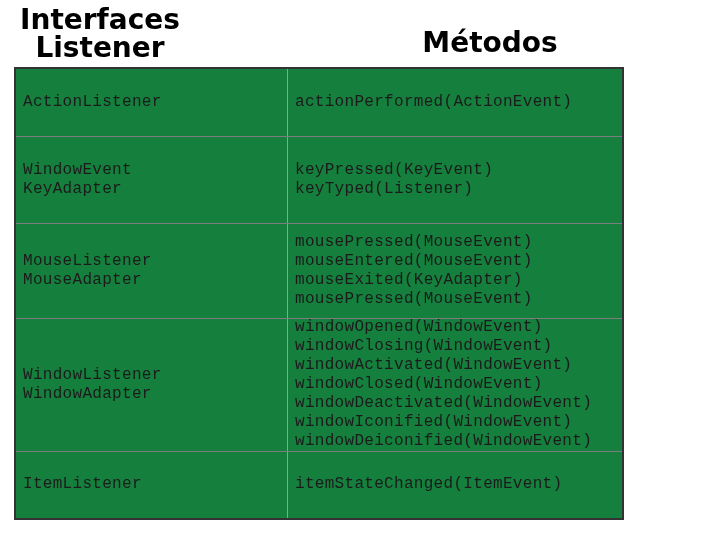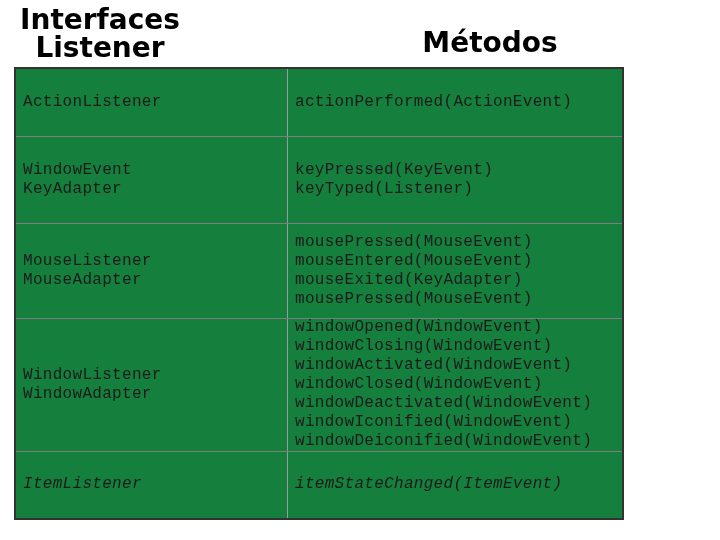--- a/index.html
+++ b/index.html
@@ -49,21 +49,20 @@
     flex-direction: column;
   }
   .trow {
     display: flex;
     flex-direction: row;
     box-sizing: border-box;
     border-bottom: 1px solid #7e7e7e;
   }
   .trow:last-child {
     border-bottom: none;
-    font-style: italic;
   }
   .cell {
     box-sizing: border-box;
     display: flex;
     flex-direction: column;
     justify-content: center;
     overflow: hidden;
   }
   .cell-left {
     width: 272px;

